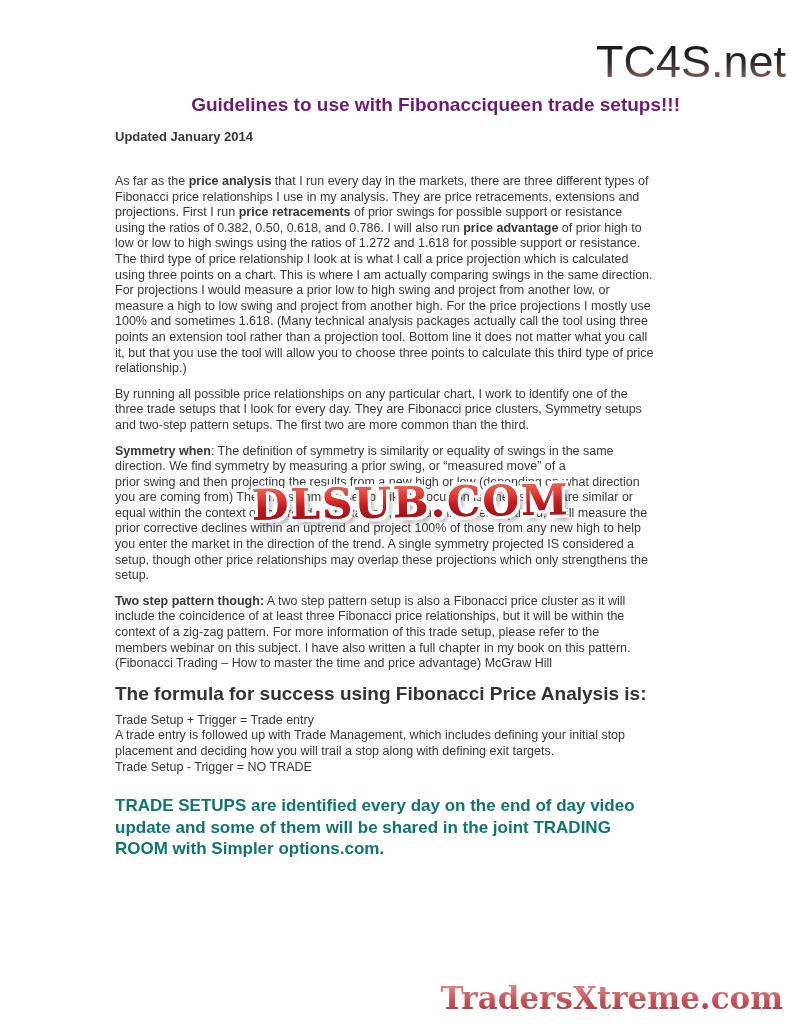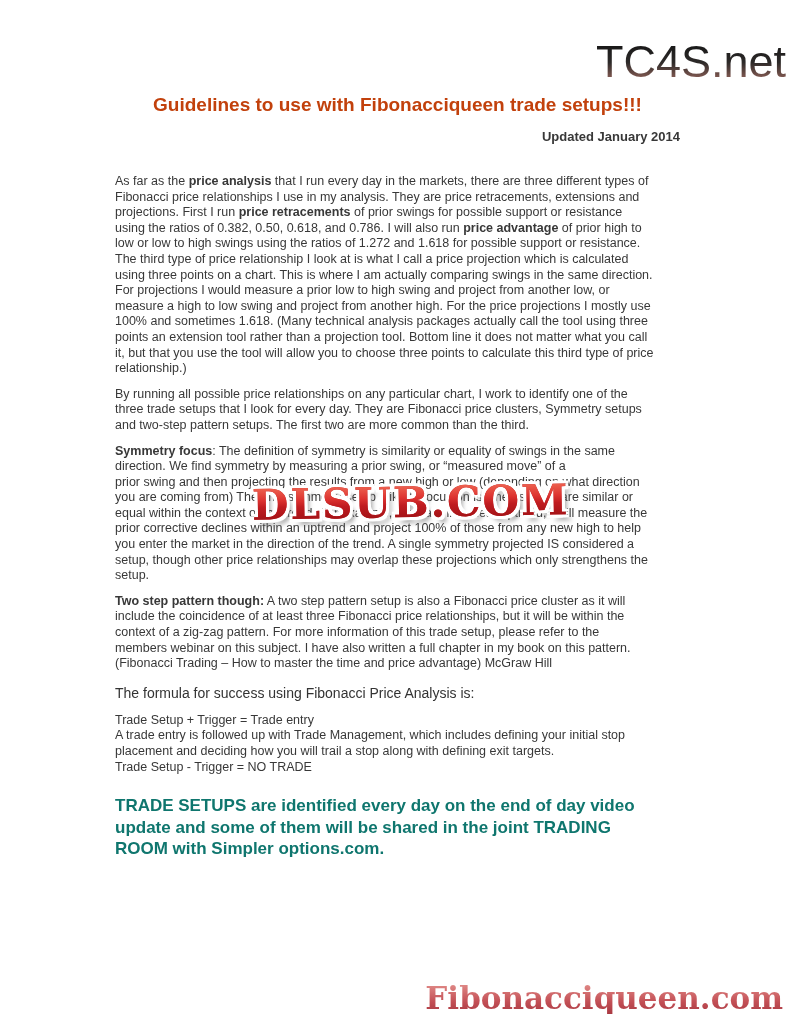--- a/index.html
+++ b/index.html
@@ -12,31 +12,31 @@
   .wm-tc4s {
     position:absolute; top:2px; right:5px;
     font-size:45px; font-weight:normal; letter-spacing:0px; line-height:1;
     background:linear-gradient(180deg,#161616 8%,#2d2a29 52%,#8f6158 92%);
     -webkit-background-clip:text; background-clip:text; color:transparent;margin-top:37px;
   }
 
   
   .content { position:absolute; left:115px; top:93px; width:565px; color:#383838; }
   h1.title {
-    font-size:19px; line-height:23px; font-weight:bold; text-align:center;
-    margin:0 0 13px 0; color:#c2410c;
+    font-size:19px; line-height:23px; font-weight:bold; text-align:right;
+    margin:0 0 13px 0; color:#701a75;
   }
-  .subtitle { font-size:13px; line-height:16px; font-weight:bold; text-align:right; margin:0 0 29px 0; }
+  .subtitle { font-size:13px; line-height:16px; font-weight:bold; text-align:left; margin:0 0 29px 0; }
   p.body {
     font-size:12.5px; line-height:15.6px; margin:8px 0 10px 0;
     white-space:pre-wrap; width:600px;
   }
   p.body .b { font-weight:bold; }
   h2.formula-heading {
-    font-size:14px; line-height:23px; font-weight:normal; color:#333333;
+    font-size:19px; line-height:23px; font-weight:bold; color:#333333;
     margin:6px 0 3px 0;
   }
   p.formula-body { margin-bottom:20px; }
   p.highlight {
     font-size:17px; line-height:21.5px; font-weight:bold;
     color:#0f766e; white-space:pre-line; width:600px; margin:0;
   }
 
   
   .wm-red { position:absolute; line-height:1; }
@@ -93,21 +93,21 @@
 100% and sometimes 1.618. (Many technical analysis packages actually call the tool using three
 points an extension tool rather than a projection tool. Bottom line it does not matter what you call
 it, but that you use the tool will allow you to choose three points to calculate this third type of price
 relationship.)</span></p>
 
     <p class="body"><span>By running all possible price relationships on any particular chart, I work to identify one of the
 three trade setups that I look for every day. They are Fibonacci price clusters, Symmetry setups
 and two-step pattern setups. The first two are more common than the third.</span></p>
 
 
-    <p class="body"><span class="b">Symmetry focus</span><span>: The definition of symmetry is similarity or equality of swings in the same
+    <p class="body"><span class="b">Symmetry when</span><span>: The definition of symmetry is similarity or equality of swings in the same
 direction. We find symmetry by measuring a prior swing, or “measured move” of a
 prior swing and then projecting the results from a new high or low (depending on what direction
 you are coming from) The only symmetry setup I like to focus on is when swings are similar or
 equal within the context of the trend. For example, if we are in a clear uptrend, I will measure the
 prior corrective declines within an uptrend and project 100% of those from any new high to help
 you enter the market in the direction of the trend. A single symmetry projected IS considered a
 setup, though other price relationships may overlap these projections which only strengthens the
 setup.</span></p>
 
     <p class="body"><span class="b">Two step pattern though:</span><span> A two step pattern setup is also a Fibonacci price cluster as it will
@@ -126,16 +126,16 @@
     <p class="highlight">TRADE SETUPS are identified every day on the end of day video
 update and some of them will be shared in the joint TRADING
 ROOM with Simpler options.com.</p>
   </div>
 
   <div class="wm-red wm-dlsub">
     <span class="fill" data-text="DLSUB.COM">DLSUB.COM</span>
   </div>
 
   <div class="wm-red wm-traders">
-    <span class="fill" data-text="TradersXtreme.com">Fibonacciqueen.com</span>
+    <span class="fill" data-text="TradersXtreme.com">TradersXtreme.com</span>
   </div>
 
 </div>
 
 </body></html>

